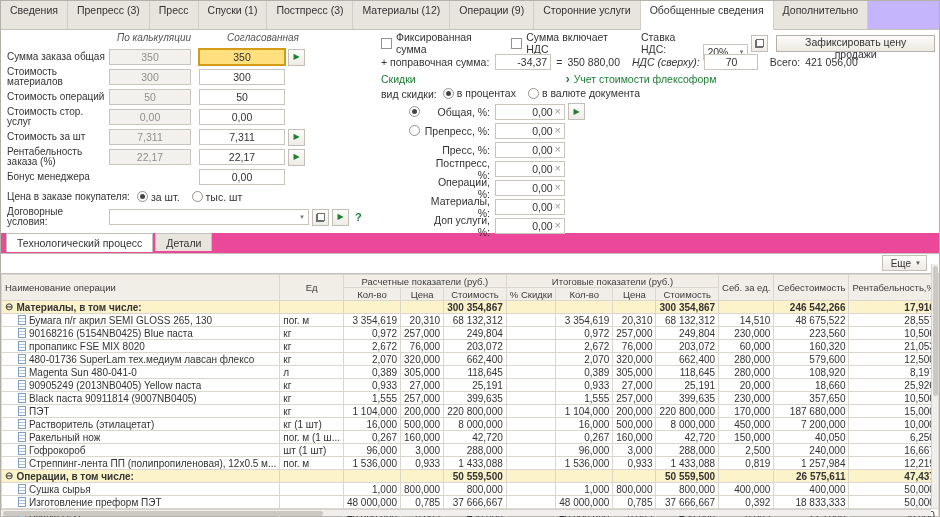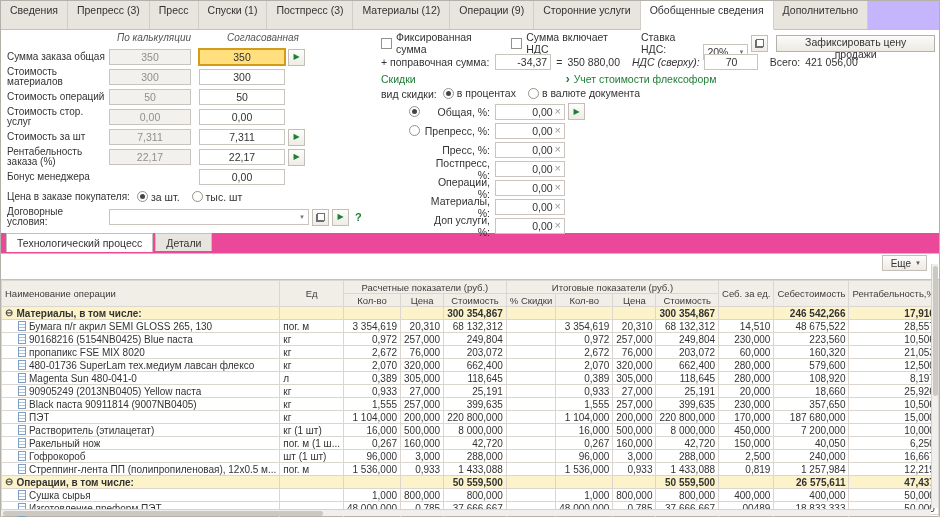--- a/index.html
+++ b/index.html
@@ -84,21 +84,21 @@
   .disc-x { color:#999; font-size:11px; line-height:11px; padding:0 3px 0 2px; cursor:pointer; }
 
   
   .detail-tabs { display:flex; align-items:flex-start; height:21px; background:#ec4899;
                  border-bottom:1px solid #c5c1ba; padding-left:5px; }
   .dtab { padding:3px 10px 2px; font-size:10.5px; border:1px solid #c5c1ba; border-bottom:none;
           background:#e8e4de; margin-right:2px; cursor:default; }
   .dtab.active { background:#fff; padding-bottom:3px; margin-bottom:-1px; }
 
   
-  .table-toolbar { position:relative; height:25px; background:#fff; }
+  .table-toolbar { position:relative; height:19px; background:#fff; }
   .more-btn { position:absolute; right:12px; top:1px; height:16px; border:1px solid #c3bfb8;
               background:linear-gradient(#fdfdfc,#eeeae3); font-size:10px; padding:0 5px 0 8px;
               display:flex; align-items:center; gap:4px; cursor:pointer; }
   .more-arrow { font-size:6px; color:#555; }
 
   
   .table-wrap { position:relative; height:315px; overflow:hidden; border-top:1px solid #c5c1ba; }
   table.grid { border-collapse:collapse; table-layout:fixed; font-size:10px; }
   .grid th, .grid td { border:1px solid #dbd7d0; padding:0 3px; height:13px; overflow:hidden;
                        white-space:nowrap; }
@@ -685,21 +685,21 @@
               </span>
             </td>
             <td></td>
             <td class="num">48 000,000</td>
             <td class="num">0,785</td>
             <td class="num">37 666,667</td>
             <td class="num"></td>
             <td class="num">48 000,000</td>
             <td class="num">0,785</td>
             <td class="num">37 666,667</td>
-            <td class="num">00489</td>
+            <td class="num">0,392</td>
             <td class="num">18 833,333</td>
             <td class="num">50,000</td>
             <td class="num">18 833,334</td>
           </tr>
           <tr class="item">
             <td>
               <span class="name-cell">
                 <span class="doc-icon"></span>
                 <span class="nm">Выдув ПЭТ</span>
               </span>

